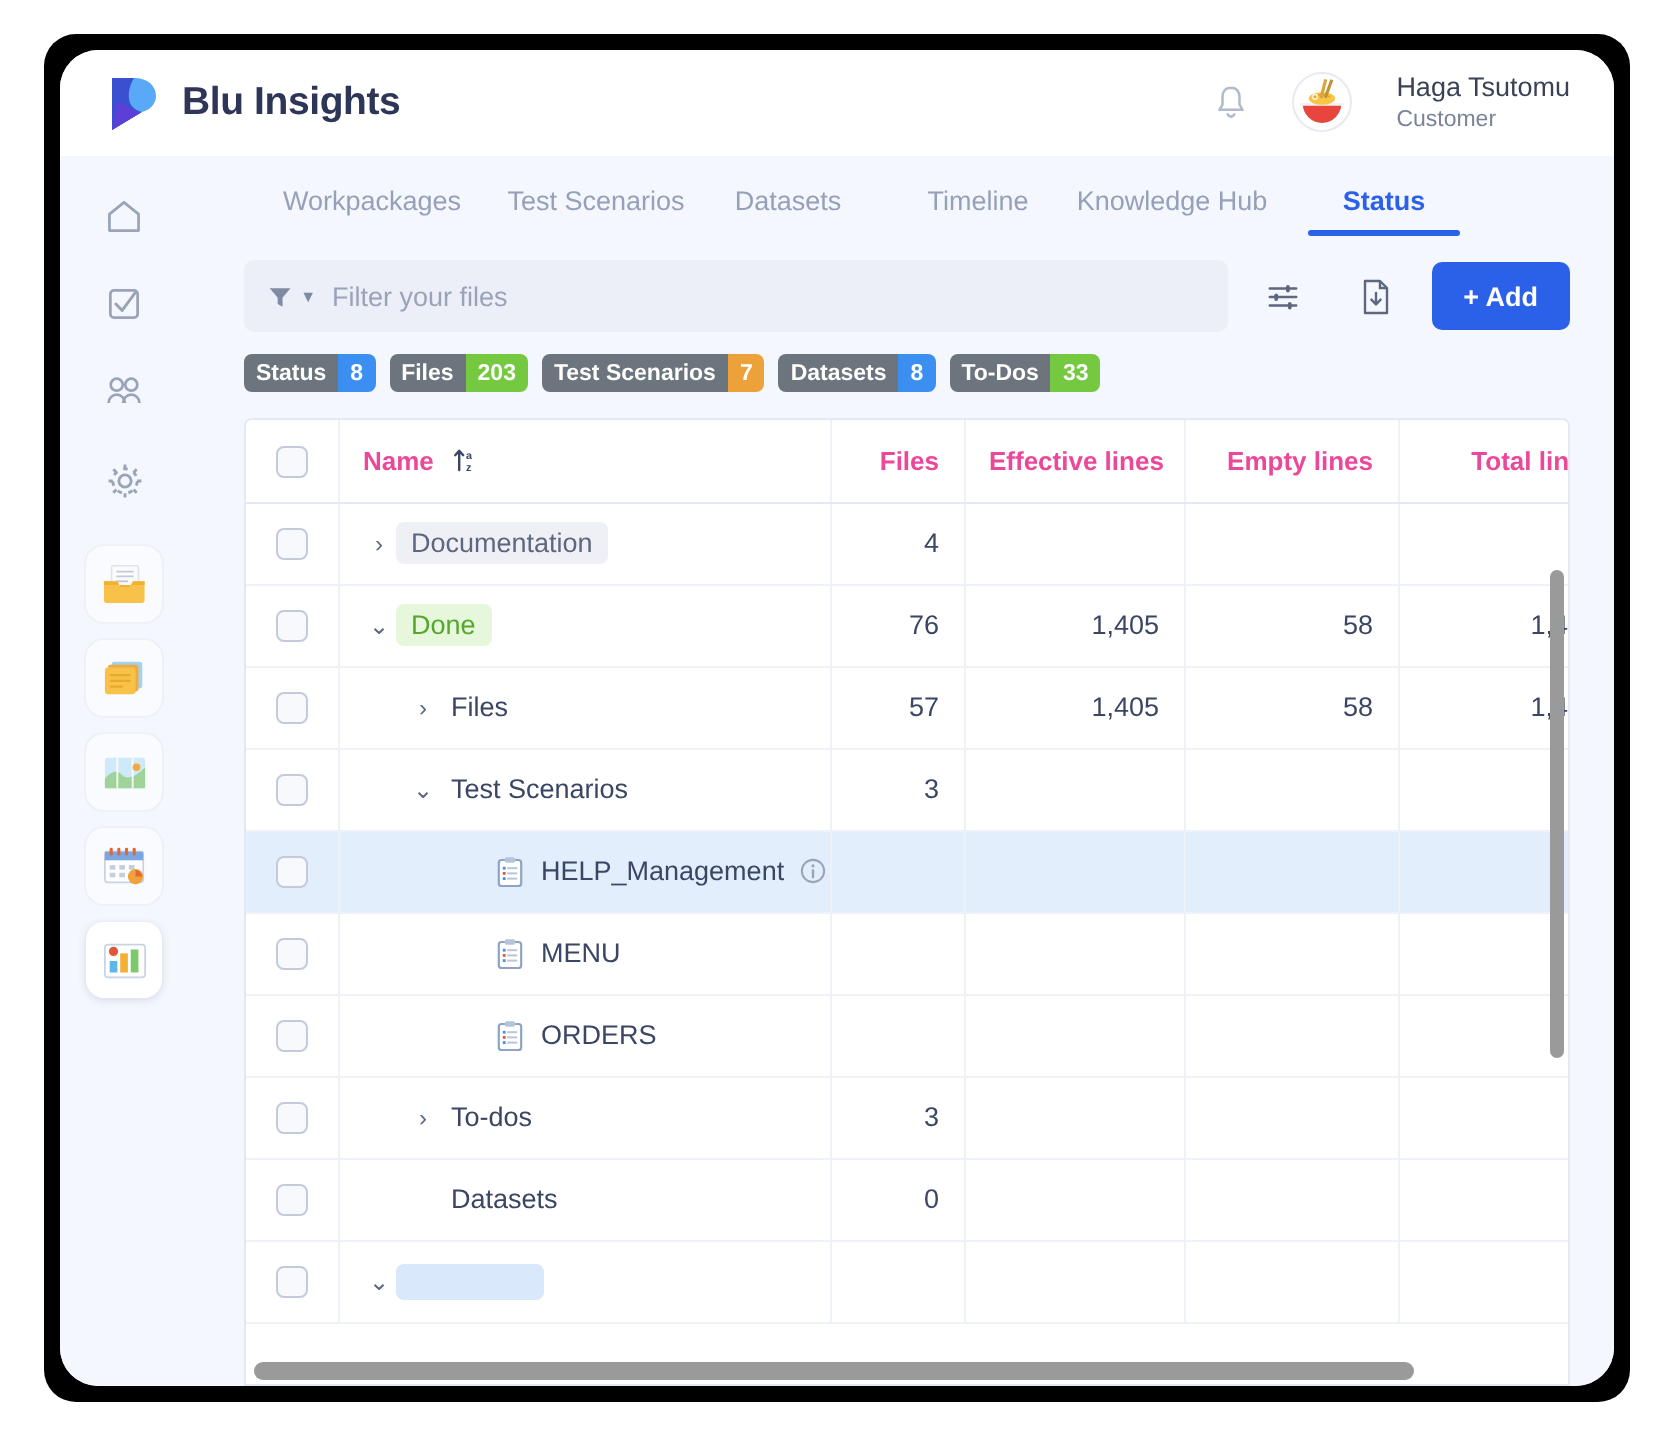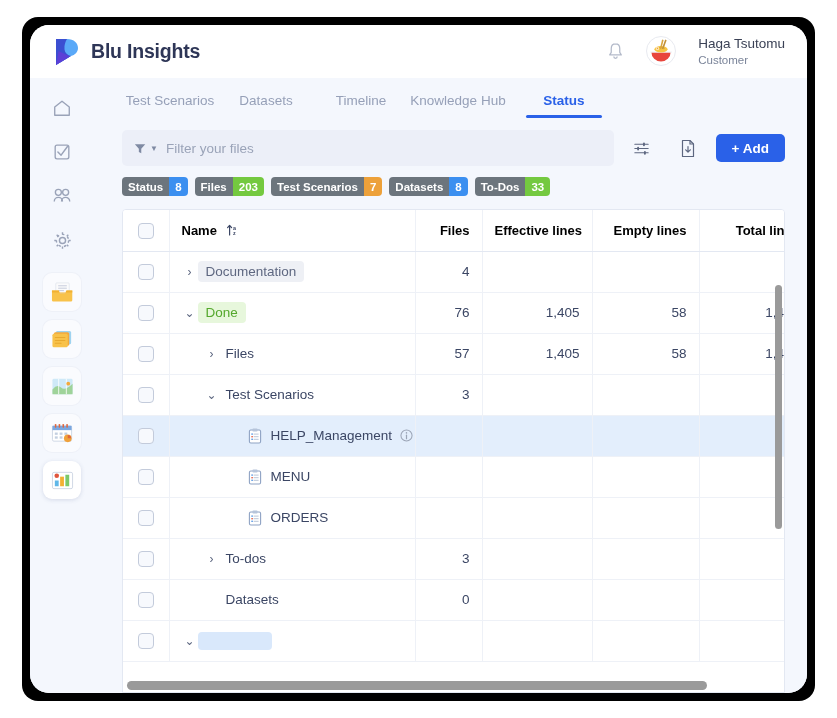--- a/index.html
+++ b/index.html
@@ -133,21 +133,21 @@
     font-family: "Liberation Sans", sans-serif;
     font-size: 13.5px; color: #4a5168; width: 100%;
   }
   #filter-input::placeholder { color: #9aa3b8; }
   .tool-btn {
     width: 36px; height: 36px; margin-left: 10px;
     display: flex; align-items: center; justify-content: center;
     cursor: pointer;
   }
   #add-button {
-    margin-left: 10px; height: 28px; padding: 0 16px;
+    margin-left: 10px; height: 34px; padding: 0 16px;
     background: #2a61e8; color: #ffffff;
     border: 0; border-radius: 5px;
     font-family: "Liberation Sans", sans-serif;
     font-size: 13.5px; font-weight: bold;
     display: flex; align-items: center; gap: 5px;
     cursor: pointer;
   }
 
   
   #badges { display: flex; gap: 7px; padding: 11px 0 0 18px; }
@@ -176,21 +176,21 @@
     flex: 1; min-height: 0;
     position: relative;
     overflow: hidden;
   }
   #table-scroll {
     height: 100%; overflow: hidden; position: relative;
   }
   table { border-collapse: collapse; width: 100%; table-layout: fixed; }
   thead th {
     height: 41px;
-    font-size: 13px; font-weight: bold; color: #000000;
+    font-size: 13px; font-weight: bold; color: #ec4899;
     border-bottom: 1px solid #e3e8f2;
     border-right: 1px solid #eef1f7;
     background: #ffffff;
     text-align: left; padding: 0 12px;
     white-space: nowrap;
   }
   thead th.num { text-align: right; }
   th.c-check, td.c-check { width: 46px; padding: 0; text-align: center; }
   th.c-name,  td.c-name  { width: 246px; }
   th.c-total, td.c-total { width: 67px; }
@@ -372,20 +372,21 @@
           <rect x="10.5" y="8" width="4" height="10" fill="#f2b133"></rect>
           <rect x="16" y="6" width="4" height="12" fill="#7bc96a"></rect>
           <circle cx="7" cy="7" r="2.4" fill="#e0553c"></circle>
         </svg>
       </div>
     </div>
 
     <div id="main">
 
       <div id="tabs">
+        <div class="tab tab-w1">Workpackages</div>
         <div class="tab tab-w2">Test Scenarios</div>
         <div class="tab tab-w3">Datasets</div>
         <div class="tab tab-w4">Timeline</div>
         <div class="tab tab-w5">Knowledge Hub</div>
         <div class="tab tab-w6 active">Status</div>
       </div>
 
       <div id="filter-row">
         <div id="filter-box">
           <svg id="funnel-icon" viewBox="0 0 14 14">

